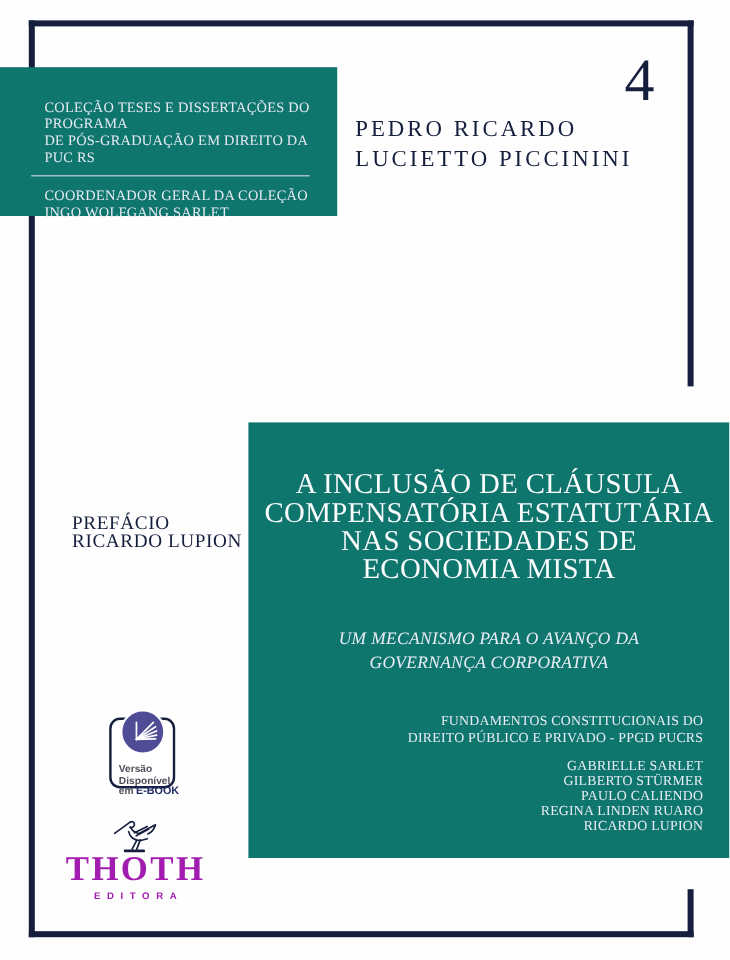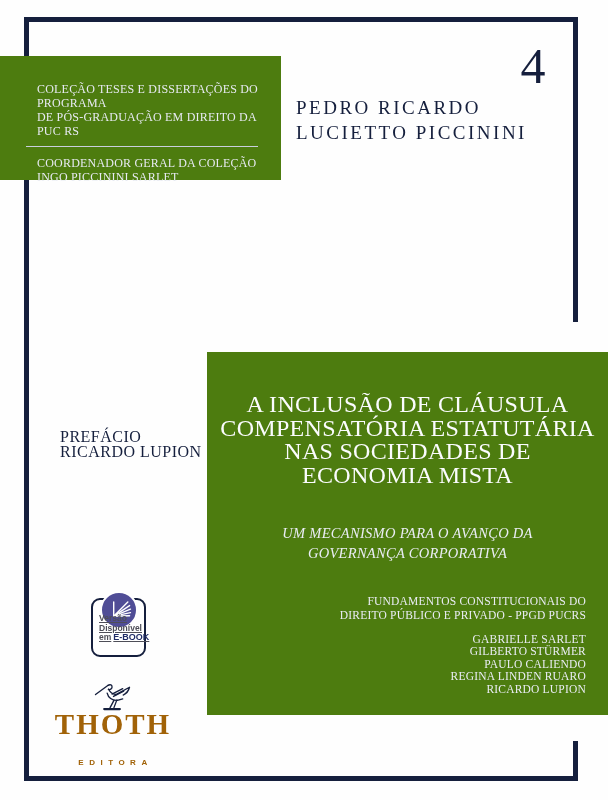--- a/index.html
+++ b/index.html
@@ -1,20 +1,20 @@
 <!DOCTYPE html>
 <html><head>
 <meta charset="utf-8">
 <style>
   html,body{margin:0;padding:0;background:#fff;}
   .page{
     position:relative;width:608px;height:800px;background:#fefefe;overflow:hidden;
     font-family:"Liberation Serif","DejaVu Serif",serif;color:#151F3D;
   }
-  .navy-bg{background:#4d7c0f;}
+  .navy-bg{background:#0f766e;}
   
   .frame{position:absolute;background:#151F3D;}
   .frame-top{left:24px;top:17px;width:554px;height:5px;}
   .frame-left{left:24px;top:17px;width:5px;height:764px;}
   .frame-right-upper{left:573px;top:17px;width:5px;height:305px;}
   .frame-right-lower{left:573px;top:741px;width:5px;height:40px;}
   .frame-bottom{left:24px;top:776px;width:554px;height:5px;}
 
   
   .collection-box{
@@ -65,53 +65,53 @@
   .ebook-badge{
     position:absolute;left:91px;top:598px;width:55px;height:59px;box-sizing:border-box;
     background:#fff;border:2px solid #151F3D;border-radius:9px;
   }
   .ebook-circle{
     position:absolute;left:7px;top:-9px;width:38px;height:38px;box-sizing:border-box;
     background:#504D96;border:2px solid #fff;border-radius:50%;
     display:flex;align-items:center;justify-content:center;
   }
   .ebook-text{
-    position:absolute;left:6px;top:14px;
+    position:absolute;left:6px;top:36px;
     font-family:"Liberation Sans","DejaVu Sans",sans-serif;
-    font-size:8.5px;line-height:9.6px;color:#4E4E58;font-weight:bold;white-space:nowrap;text-decoration:underline;
+    font-size:8.5px;line-height:9.6px;color:#4E4E58;font-weight:bold;white-space:nowrap;
   }
   .ebook-em{color:#1F2C66;font-size:9px;margin-top:32px;}
   .ebook-prefix{margin-right:2px;text-align:right;}
 
   
-  .publisher{position:absolute;left:40px;top:676px;width:146px;text-align:center;color:#a16207;}
+  .publisher{position:absolute;left:40px;top:676px;width:146px;text-align:center;color:#a21caf;}
   .publisher .bird{display:block;margin:3px auto 0 auto;}
   .publisher-name{font-size:29px;line-height:25px;font-weight:bold;letter-spacing:2px;}
   .publisher-type{
     font-family:"Liberation Sans","DejaVu Sans",sans-serif;
-    font-size:8px;letter-spacing:5.5px;font-weight:bold;margin-top:21px;padding-left:5px;
+    font-size:8px;letter-spacing:5.5px;font-weight:bold;margin-top:5px;padding-left:5px;
   }
 </style>
 </head>
 <body>
 
 <div class="page">
 
   <div class="frame frame-top"></div>
   <div class="frame frame-left"></div>
   <div class="frame frame-right-upper"></div>
   <div class="frame frame-right-lower"></div>
   <div class="frame frame-bottom"></div>
 
   <div class="collection-box navy-bg">
     <div>COLEÇÃO TESES E DISSERTAÇÕES DO PROGRAMA</div>
     <div>DE PÓS-GRADUAÇÃO EM DIREITO DA PUC RS</div>
     <div class="collection-divider"></div>
     <div>COORDENADOR GERAL DA COLEÇÃO</div>
-    <div>INGO PICCININI SARLET</div>
+    <div>INGO WOLFGANG SARLET</div>
   </div>
 
   <div class="volume-number">4</div>
 
   <div class="author">
     <div>PEDRO RICARDO</div>
     <div>LUCIETTO PICCININI</div>
   </div>
 
   <div class="preface">

